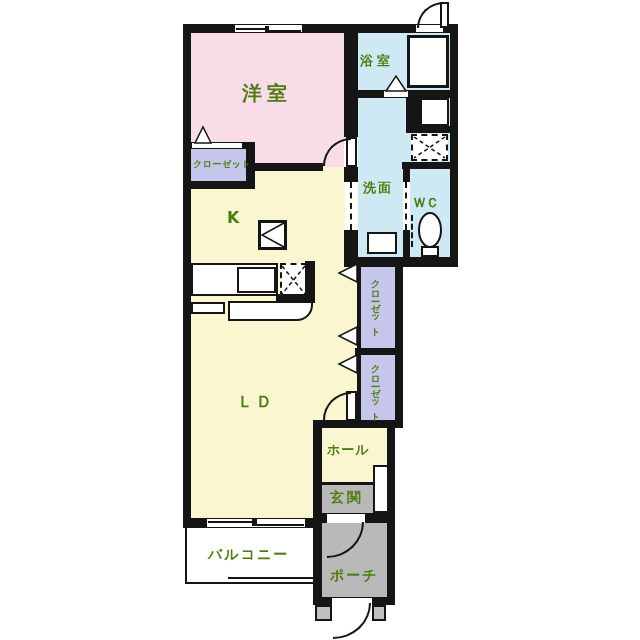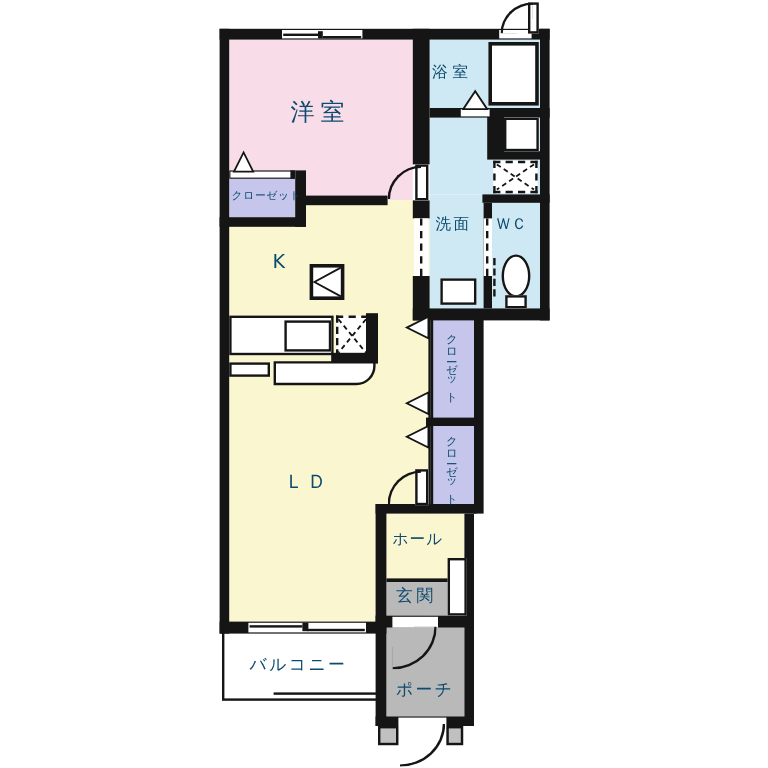--- a/index.html
+++ b/index.html
@@ -1,21 +1,21 @@
 <!DOCTYPE html>
 <html><head>
 <meta charset="utf-8">
 <style>
   html,body{margin:0;padding:0;background:#fff;}
   #canvas{position:relative;width:640px;height:640px;background:#ffffff;overflow:hidden;
           font-family:"DejaVu Sans","Liberation Sans",sans-serif;color:#111;}
   .wall{position:absolute;background:#151515;}
   .fill{position:absolute;}
   .fix{position:absolute;background:#fff;border:2px solid #151515;box-sizing:border-box;}
-  .lbl{position:absolute;color:#0c4a6e;white-space:nowrap;line-height:1;}
+  .lbl{position:absolute;color:#4d7c0f;white-space:nowrap;line-height:1;font-weight:bold;}
   .vtext{writing-mode:vertical-rl;text-orientation:upright;letter-spacing:1px;}
   .arc{position:absolute;box-sizing:border-box;}
   .arc.tl{border-top:2px solid #151515;border-left:2px solid #151515;border-top-left-radius:100%;}
   .arc.br{border-bottom:2px solid #151515;border-right:2px solid #151515;border-bottom-right-radius:100%;}
   .gap{position:absolute;background:#fff;}
   .dashv{position:absolute;border-left:2px dashed #151515;}
   .thin{position:absolute;background:#151515;}
   svg.overlay{position:absolute;left:0;top:0;pointer-events:none;}
 </style>
 </head>
@@ -123,21 +123,21 @@
     </g>
     <g stroke="#151515" stroke-width="1.5" stroke-dasharray="4 3">
       <line x1="414" y1="137" x2="445" y2="158"></line>
         <line x1="445" y1="137" x2="414" y2="158"></line>
     </g>
   </svg>
 
   <div class="lbl" style="left:242px;top:83px;font-size:20px;letter-spacing:5px;">洋室</div>
   <div class="lbl" style="left:360px;top:54px;font-size:13px;letter-spacing:4px;">浴室</div>
   <div class="lbl" style="left:363px;top:181px;font-size:13px;letter-spacing:2px;">洗面</div>
-  <div class="lbl" style="left:413px;top:181px;font-size:13px;">ＷＣ</div>
+  <div class="lbl" style="left:413px;top:196px;font-size:13px;">ＷＣ</div>
   <div class="lbl" style="left:193px;top:160px;font-size:9px;letter-spacing:0.5px;">クローゼット</div>
   <div class="lbl" style="left:227px;top:210px;font-size:16px;">K</div>
   <div class="lbl" style="left:237px;top:394px;font-size:16px;letter-spacing:3px;">ＬＤ</div>
   <div class="lbl vtext" style="left:371px;top:272px;font-size:9.5px;">クローゼット</div>
   <div class="lbl vtext" style="left:371px;top:357px;font-size:9.5px;">クローゼット</div>
   <div class="lbl" style="left:327px;top:443px;font-size:13px;letter-spacing:1px;">ホール</div>
   <div class="lbl" style="left:330px;top:490px;font-size:14px;letter-spacing:3px;">玄関</div>
   <div class="lbl" style="left:208px;top:547px;font-size:14px;letter-spacing:2px;text-align:right;">バルコニー</div>
   <div class="lbl" style="left:330px;top:568px;font-size:14px;letter-spacing:2px;">ポーチ</div>
 

